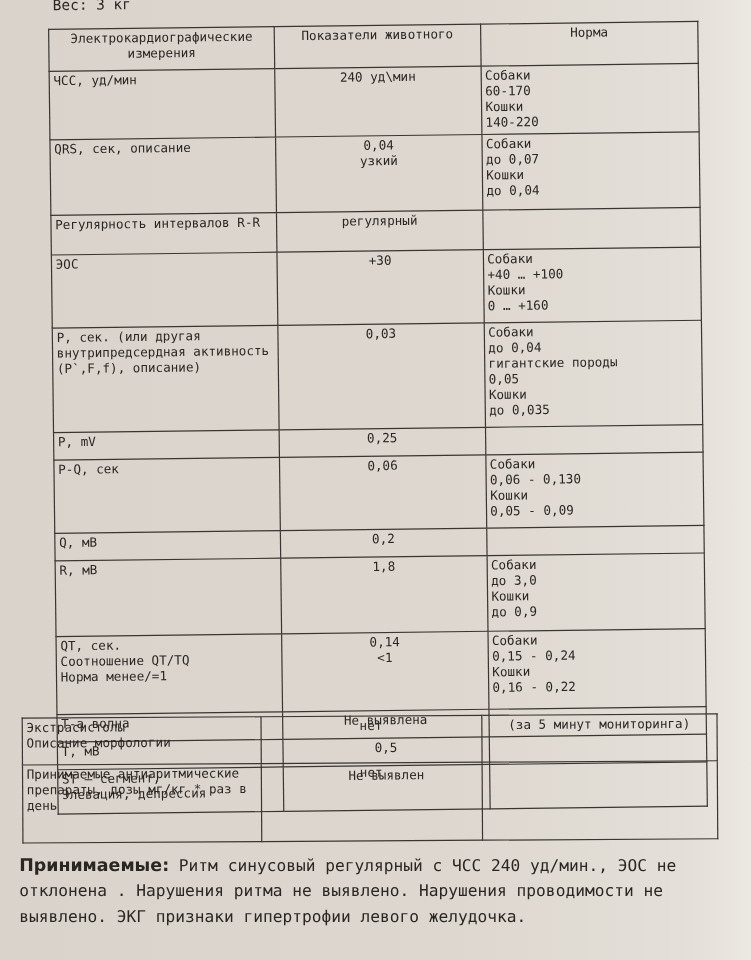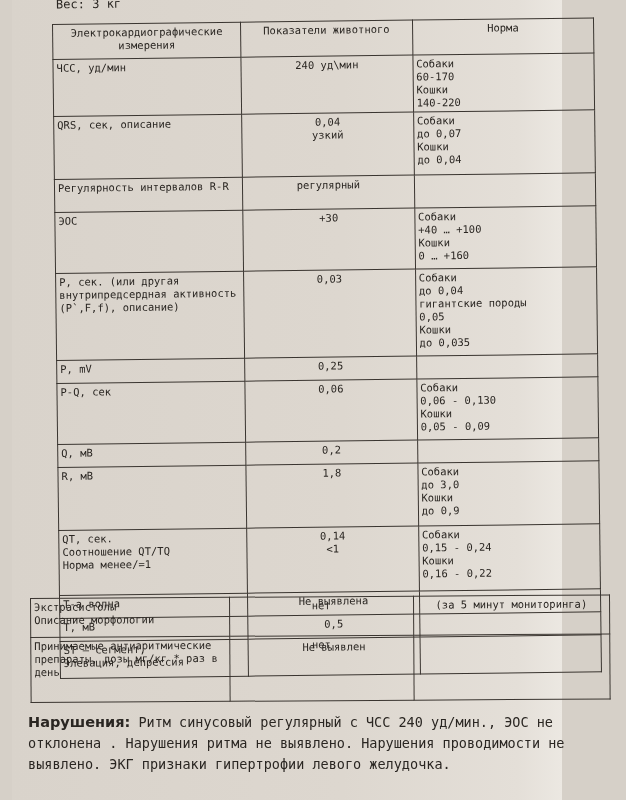--- a/index.html
+++ b/index.html
@@ -4,21 +4,21 @@
 <style>
   html, body { margin: 0; padding: 0; }
   body {
     width: 626px; height: 800px; overflow: hidden;
     background: #d6d0c8;
     font-family: "DejaVu Sans Mono", "Liberation Mono", monospace;
     color: #2a2622;
     position: relative;
   }
   .paper {
-    position: absolute; left: 12px; top: 0; width: 550px; height: 800px;
+    position: absolute; left: 0; top: 0; width: 626px; height: 800px;
     background: linear-gradient(90deg, #d9d3cb 0%, #ddd7cf 60%, #e4dfd8 92%, #ece8e2 100%);
   }
   .weight {
     position: absolute; left: 44px; top: -3px; font-size: 12px;
     transform: rotate(-0.8deg);
   }
   table.ekg {
     position: absolute; border-collapse: collapse;
     font-size: 10.5px; line-height: 13px;
   }
@@ -161,15 +161,15 @@
         </tr>
         <tr>
           <td class="c1 pre" style="height: 60px;">Принимаемые антиаритмические препараты, дозы мг/кг * раз в день</td>
           <td class="c2 pre" style="height: 60px;">нет</td>
           <td class="c3 pre" style="height: 60px;"></td>
         </tr>
       </tbody>
   </table>
 
   <div class="conclusion">
-    <b>Нарушения:</b><span> Ритм синусовый регулярный  с  ЧСС 240  уд/мин., ЭОС не отклонена  . Нарушения ритма не выявлено. Нарушения проводимости не выявлено. ЭКГ признаки гипертрофии левого желудочка.</span>
+    <b>Принимаемые:</b><span> Ритм синусовый регулярный  с  ЧСС 240  уд/мин., ЭОС не отклонена  . Нарушения ритма не выявлено. Нарушения проводимости не выявлено. ЭКГ признаки гипертрофии левого желудочка.</span>
   </div>
 </div>
 
 </body></html>

